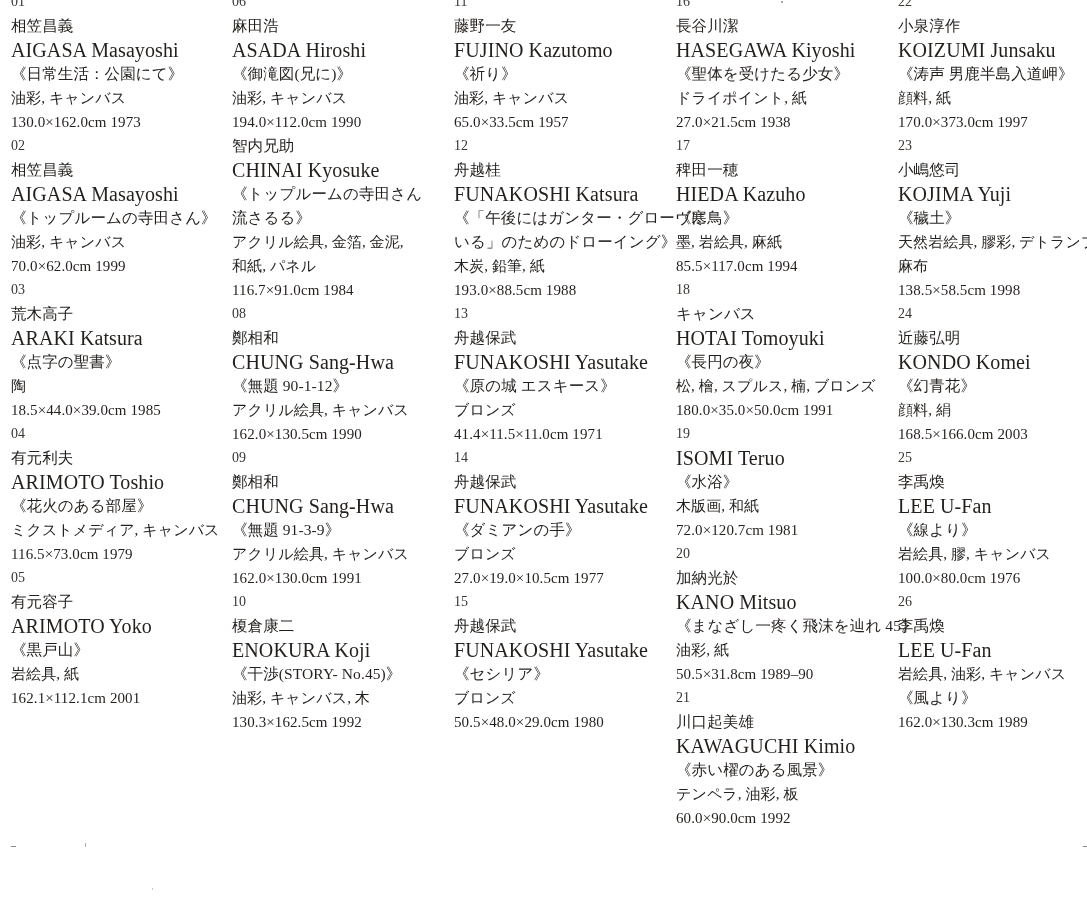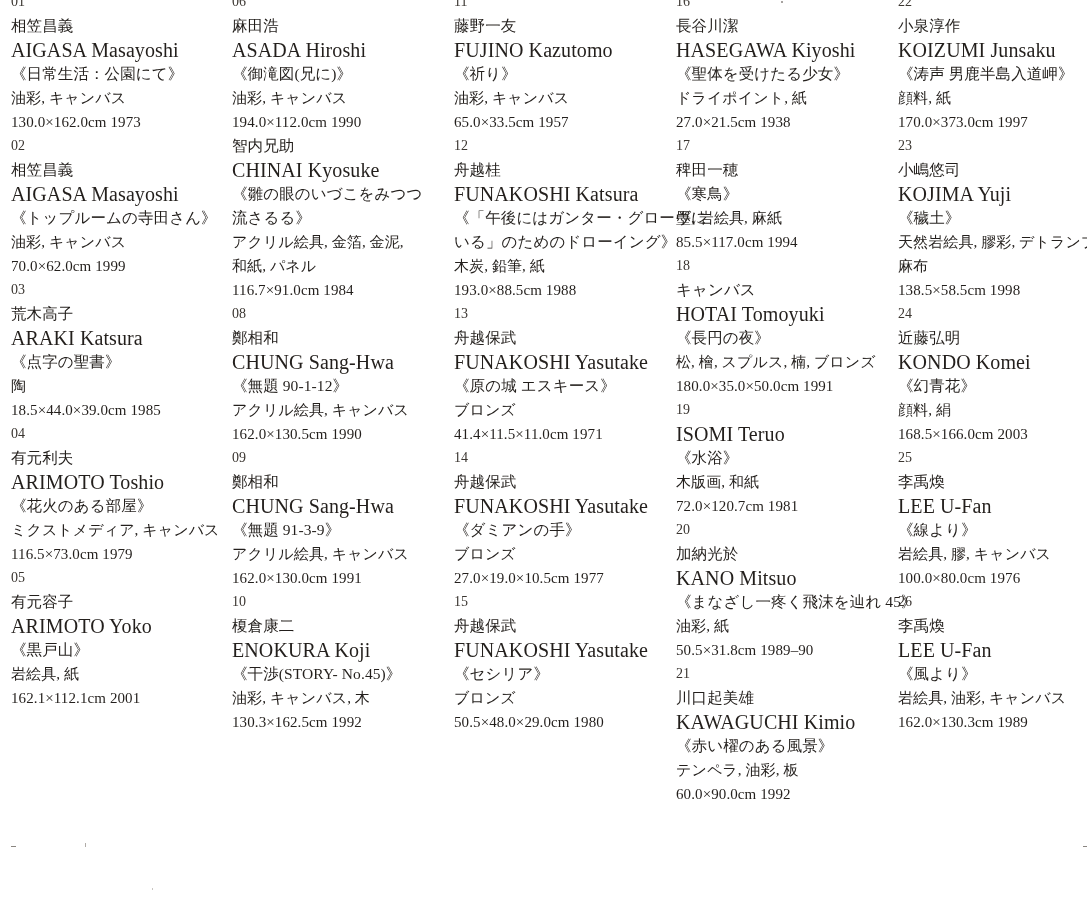--- a/index.html
+++ b/index.html
@@ -124,21 +124,21 @@
         <span class="line num">06</span>
         <span class="line jp-name">麻田浩</span>
         <span class="line en-name">ASADA Hiroshi</span>
         <span class="line title">《御滝図(兄に)》</span>
         <span class="line material">油彩, キャンバス</span>
         <span class="line dims">194.0×112.0cm 1990</span>
       </div>
       <div class="entry">
         <span class="line jp-name">智内兄助</span>
         <span class="line en-name">CHINAI Kyosuke</span>
-        <span class="line title">《雛の眼のいづこをみつつ</span>
+        <span class="line title">《トップルームの寺田さん</span>
         <span class="line title">流さるる》</span>
         <span class="line material">アクリル絵具, 金箔, 金泥,</span>
         <span class="line material">和紙, パネル</span>
         <span class="line dims">116.7×91.0cm 1984</span>
       </div>
       <div class="entry">
         <span class="line num">08</span>
         <span class="line jp-name">鄭相和</span>
         <span class="line en-name">CHUNG Sang-Hwa</span>
         <span class="line title">《無題 90-1-12》</span>
@@ -210,20 +210,21 @@
         <span class="line num">16</span>
         <span class="line jp-name">長谷川潔</span>
         <span class="line en-name">HASEGAWA Kiyoshi</span>
         <span class="line title">《聖体を受けたる少女》</span>
         <span class="line material">ドライポイント, 紙</span>
         <span class="line dims">27.0×21.5cm 1938</span>
       </div>
       <div class="entry">
         <span class="line num">17</span>
         <span class="line jp-name">稗田一穂</span>
+        <span class="line en-name">HIEDA Kazuho</span>
         <span class="line title">《寒鳥》</span>
         <span class="line material">墨, 岩絵具, 麻紙</span>
         <span class="line dims">85.5×117.0cm 1994</span>
       </div>
       <div class="entry">
         <span class="line num">18</span>
         <span class="line jp-name">キャンバス</span>
         <span class="line en-name">HOTAI Tomoyuki</span>
         <span class="line title">《長円の夜》</span>
         <span class="line material">松, 檜, スプルス, 楠, ブロンズ</span>
@@ -284,22 +285,22 @@
         <span class="line jp-name">李禹煥</span>
         <span class="line en-name">LEE U-Fan</span>
         <span class="line title">《線より》</span>
         <span class="line material">岩絵具, 膠, キャンバス</span>
         <span class="line dims">100.0×80.0cm 1976</span>
       </div>
       <div class="entry">
         <span class="line num">26</span>
         <span class="line jp-name">李禹煥</span>
         <span class="line en-name">LEE U-Fan</span>
+        <span class="line material">岩絵具, 油彩, キャンバス</span>
         <span class="line title">《風より》</span>
-        <span class="line material">岩絵具, 油彩, キャンバス</span>
         <span class="line dims">162.0×130.3cm 1989</span>
       </div>
     </div>
 
   <div class="mark mark-dot-top"></div>
   <div class="mark mark-dash-left"></div>
   <div class="mark mark-tick-left"></div>
   <div class="mark mark-dash-right"></div>
   <div class="mark mark-speck"></div>
 </div>

